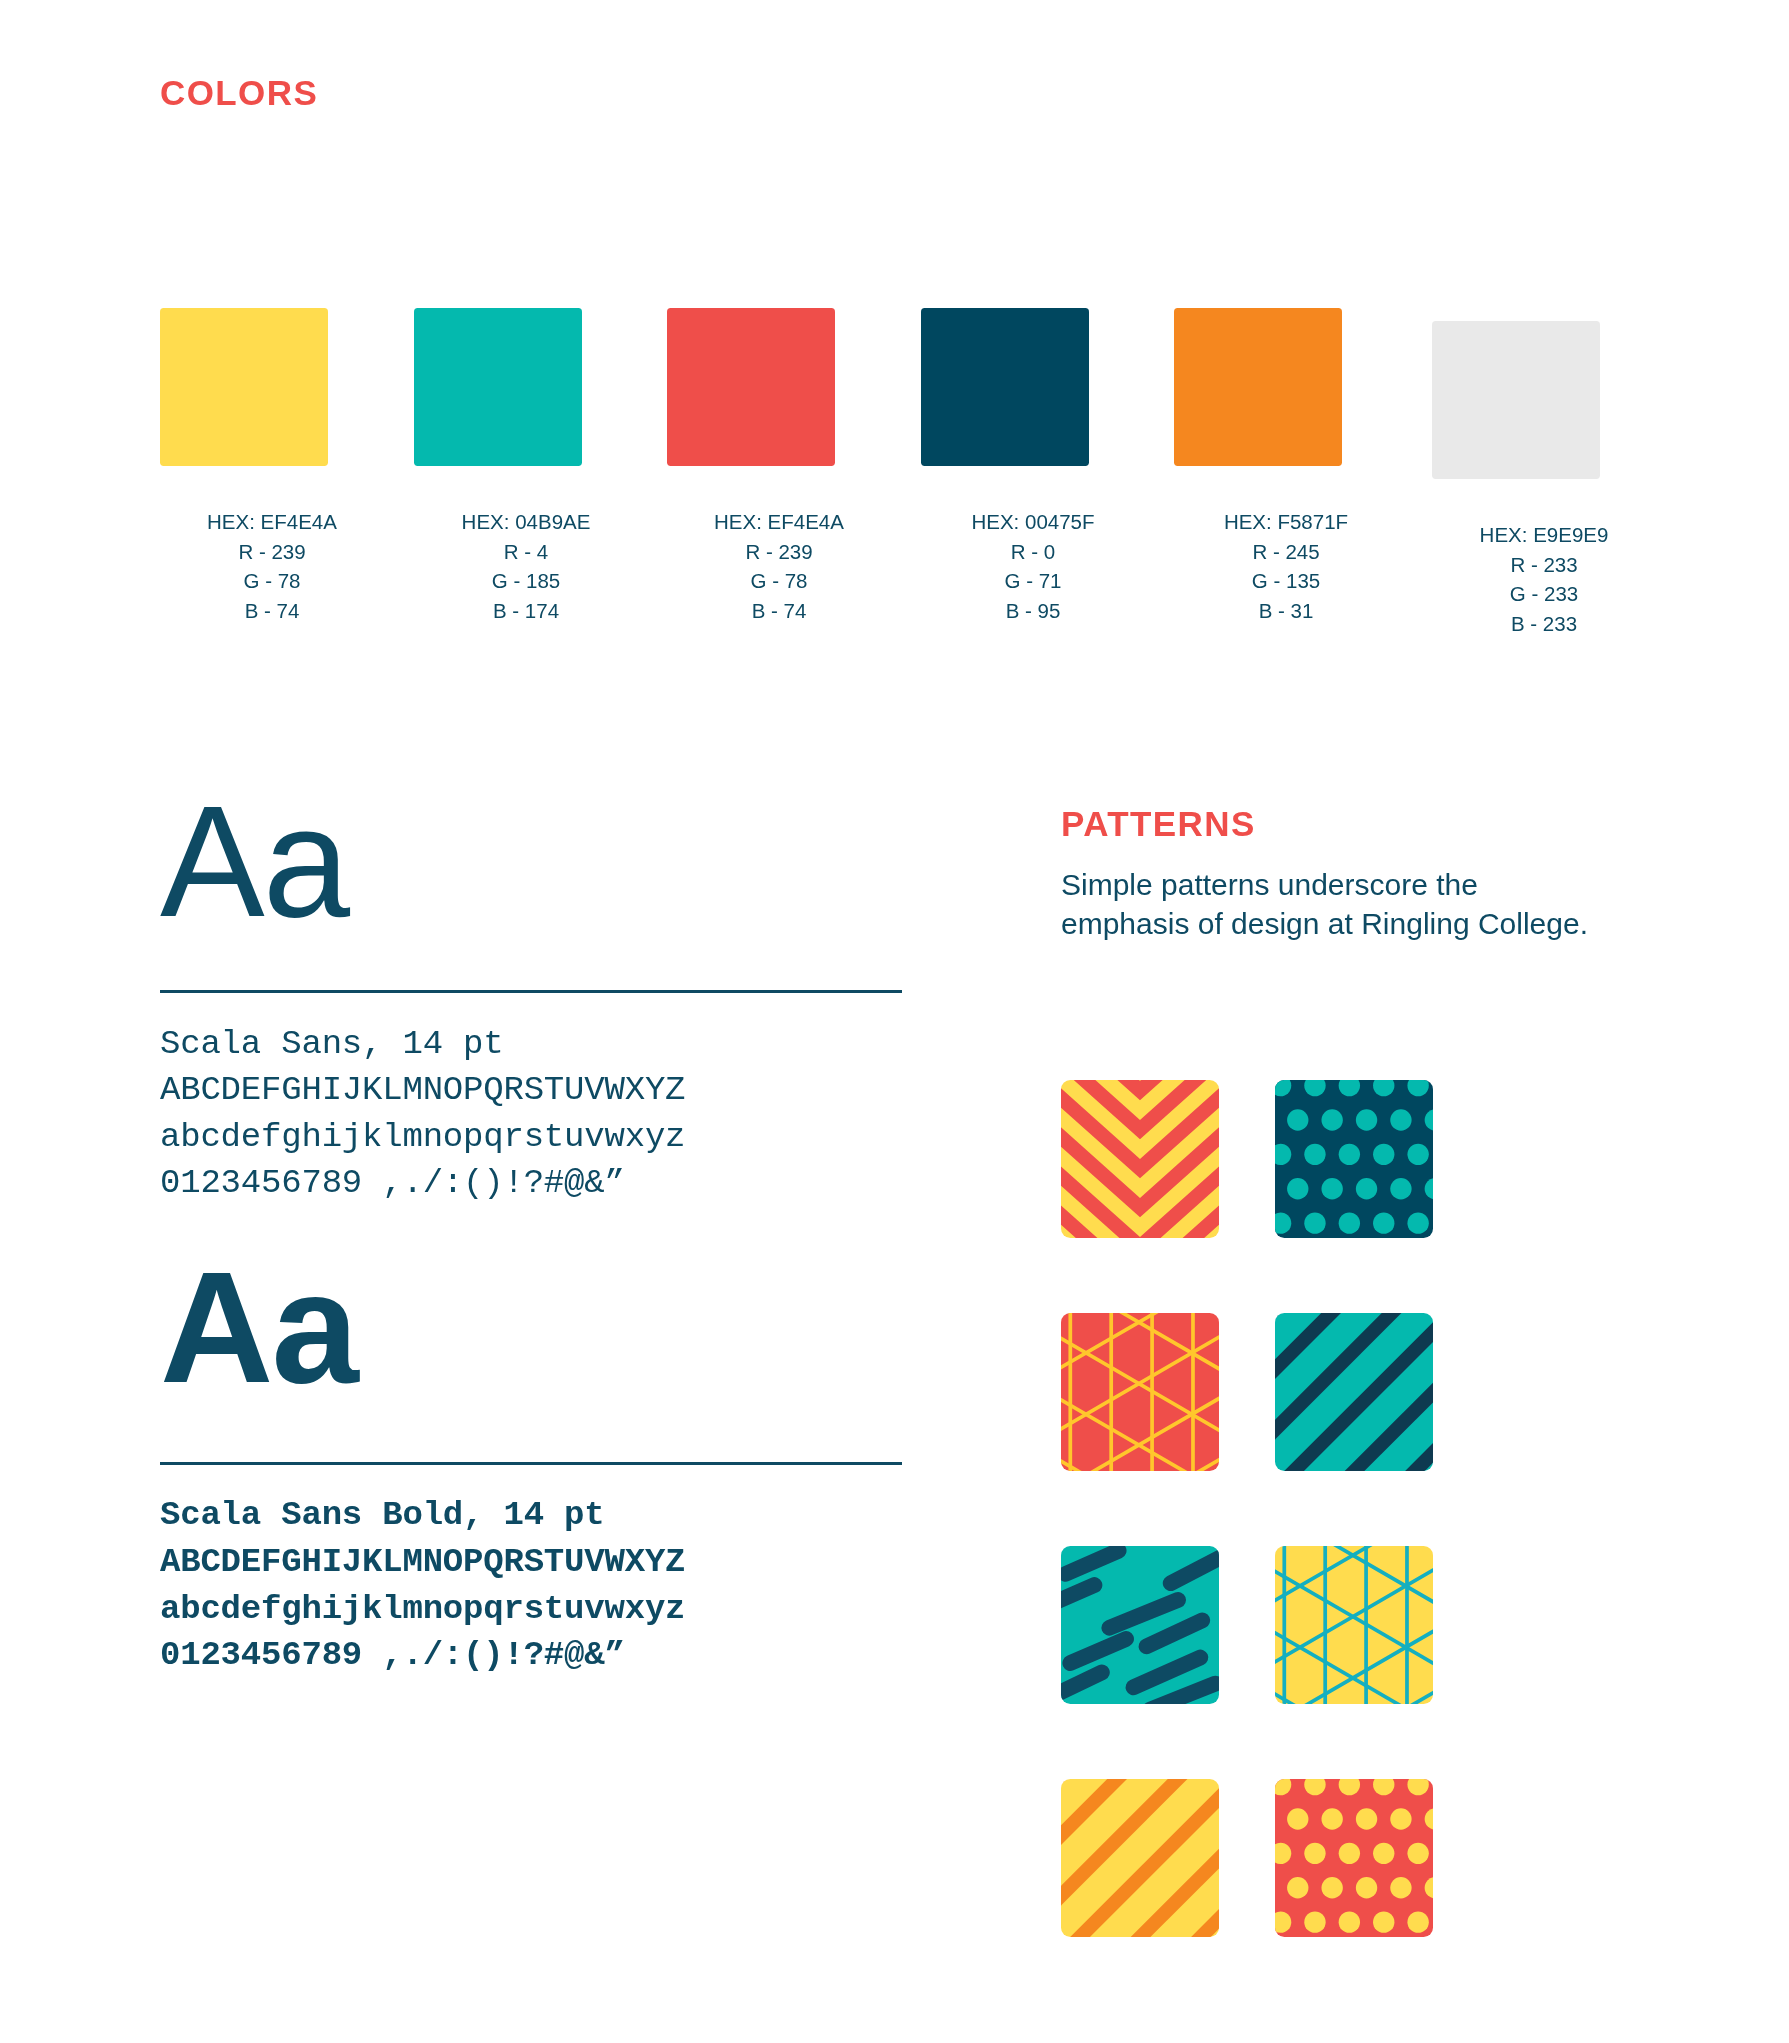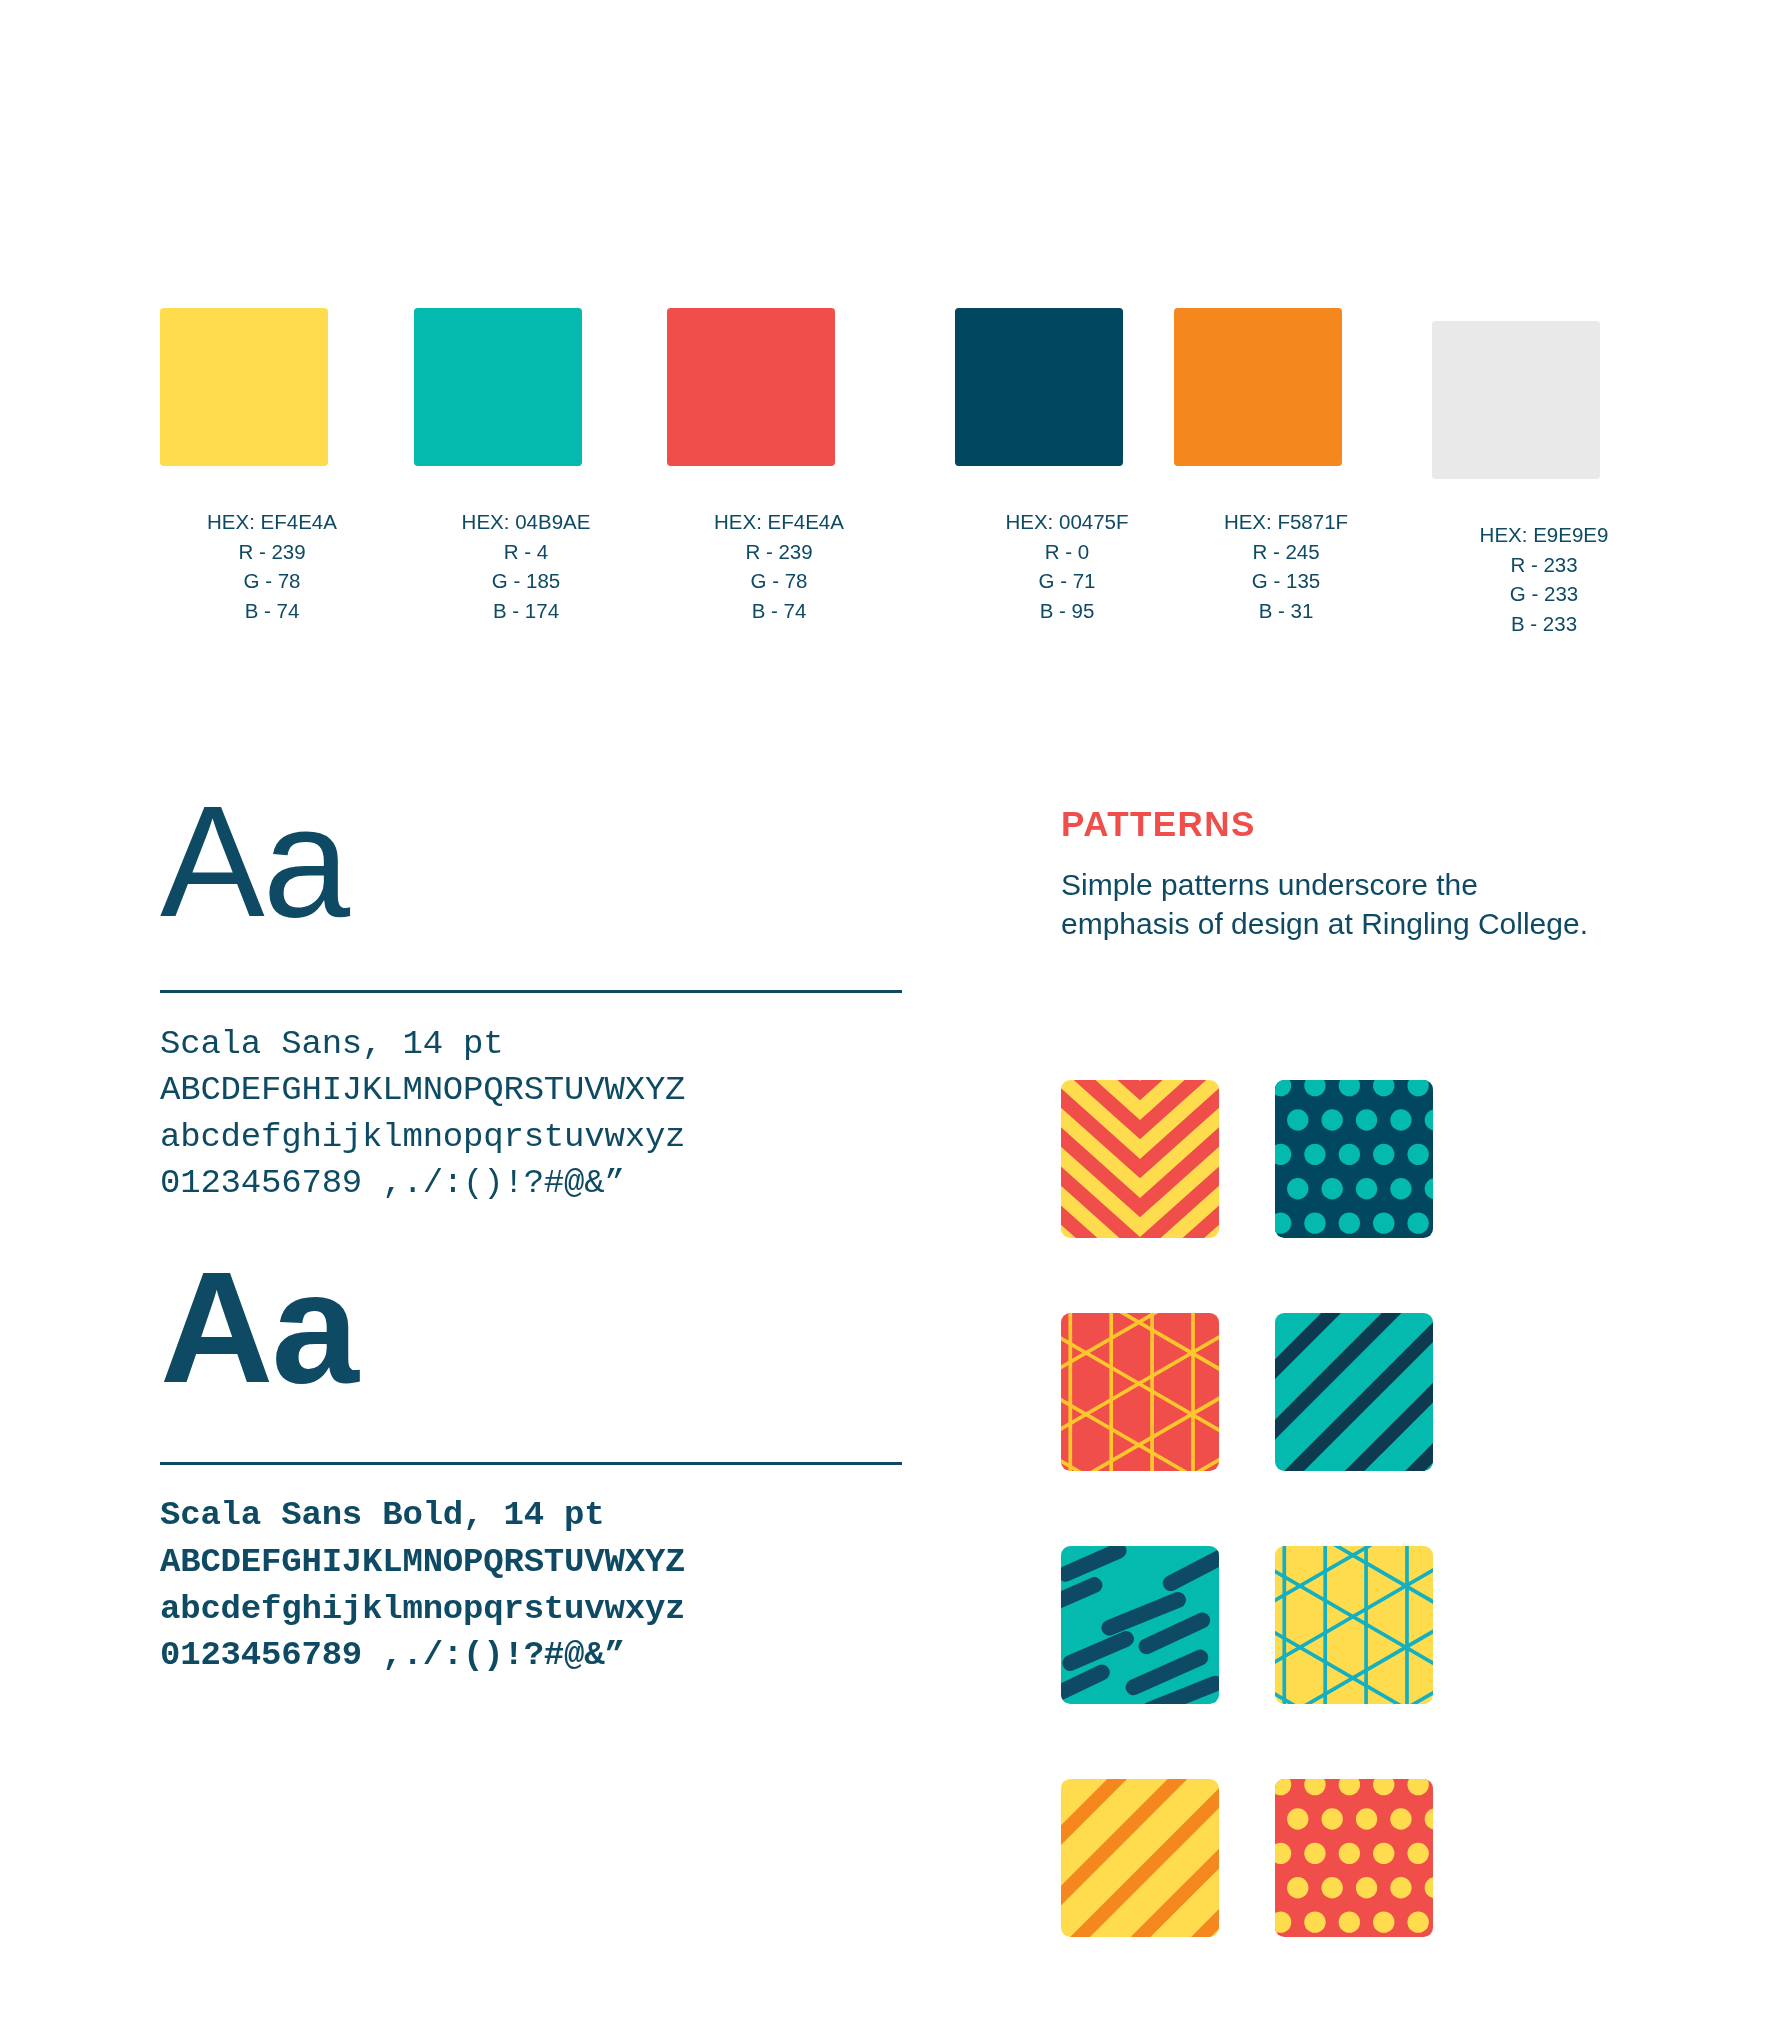--- a/index.html
+++ b/index.html
@@ -106,20 +106,21 @@
     height: 158px;
     border-radius: 9.3px;
     overflow: hidden;
   }
   .pattern-tile svg { display: block; width: 158px; height: 158px; }
 </style>
 </head>
 <body>
 
 <div id="colors-section">
+  <div id="colors-heading" class="section-heading">COLORS</div>
 </div>
 
 <div id="swatch-row">
     <div class="swatch-cell" style="left: 0px; top: 0px;">
       <div class="swatch-chip" style="background: rgb(255, 220, 78);"></div>
       <div class="swatch-label">HEX: EF4E4A
 R - 239
 G - 78
 B - 74</div>
     </div>
@@ -130,21 +131,21 @@
 G - 185
 B - 174</div>
     </div>
     <div class="swatch-cell" style="left: 507px; top: 0px;">
       <div class="swatch-chip" style="background: rgb(239, 78, 74);"></div>
       <div class="swatch-label">HEX: EF4E4A
 R - 239
 G - 78
 B - 74</div>
     </div>
-    <div class="swatch-cell" style="left: 795px; top: 0px;">
+    <div class="swatch-cell" style="left: 761px; top: 0px;">
       <div class="swatch-chip" style="background: rgb(0, 71, 95);"></div>
       <div class="swatch-label">HEX: 00475F
 R - 0
 G - 71
 B - 95</div>
     </div>
     <div class="swatch-cell" style="left: 1014px; top: 0px;">
       <div class="swatch-chip" style="background: rgb(245, 135, 31);"></div>
       <div class="swatch-label">HEX: F5871F
 R - 245

